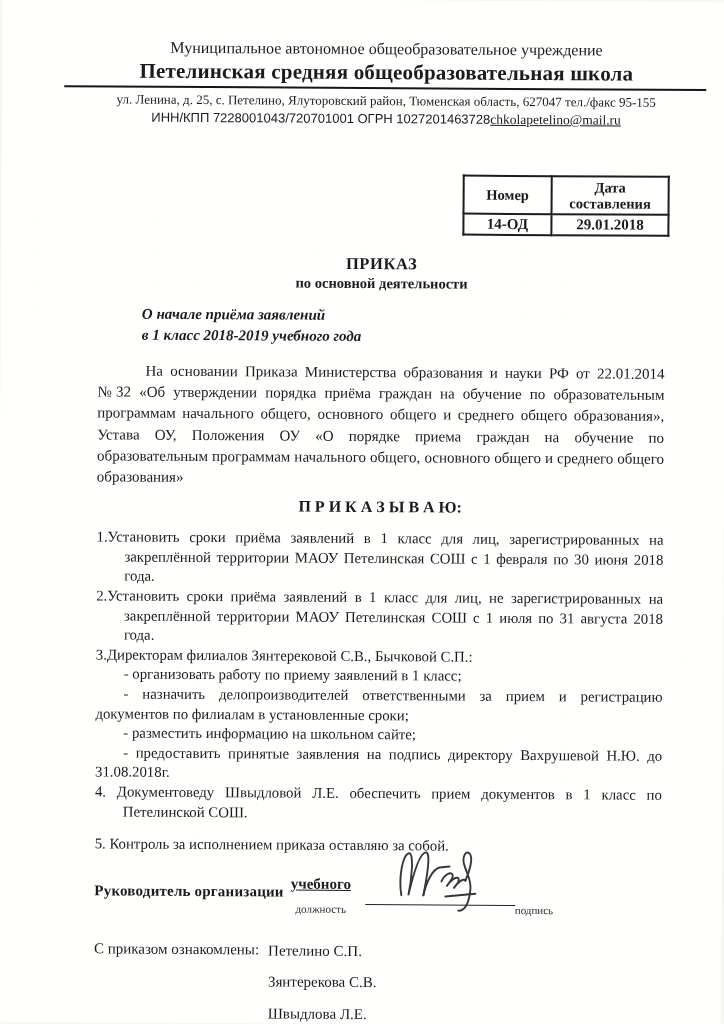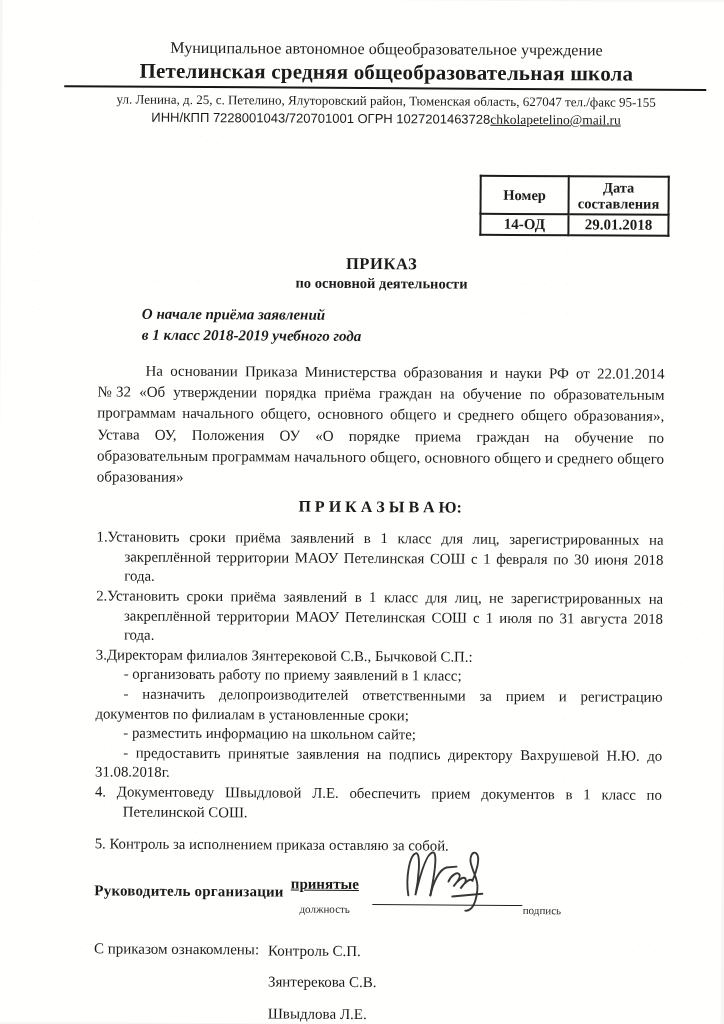--- a/index.html
+++ b/index.html
@@ -27,21 +27,21 @@
   .sans { font-family:"Liberation Sans", sans-serif; font-size:13px; }
   .email { text-decoration:underline; }
 
   
   .table-wrap { display:flex; justify-content:flex-end; padding-right:56px; margin-top:46px; }
   table.doc-info { border-collapse:collapse; font-weight:bold; text-align:center; }
   table.doc-info th, table.doc-info td { border:2px solid #1c1c1c; text-align:center; vertical-align:middle; }
   table.doc-info th { font-size:14.5px; line-height:16px; padding:2px 8px; }
   table.doc-info td { font-size:15px; padding:1px 8px; }
   .col-num { width:88px; }
-  .col-date { width:100px; }
+  .col-date { width:117px; }
 
   
   .content { margin:0 60px 0 97px; }
   .title-kind { text-align:center; font-weight:bold; font-size:16.5px; margin-top:19px; letter-spacing:0.6px; }
   .title-sub  { text-align:center; font-weight:bold; font-size:14.5px; margin-top:1px; }
   .subject { margin:13px 0 0 44px; font-weight:bold; font-style:italic; font-size:15px; line-height:21px; }
 
   .preamble { margin-top:15px; text-align:justify; font-size:15px; line-height:21.2px; text-indent:48px; }
   .decree { text-align:center; font-weight:bold; font-size:16px; margin-top:9px; }
 
@@ -118,42 +118,42 @@
       <div class="subitem">- назначить делопроизводителей ответственными за прием и регистрацию документов по филиалам в установленные сроки;</div>
       <div class="subitem">- разместить информацию на школьном сайте;</div>
       <div class="subitem">- предоставить принятые заявления на подпись директору Вахрушевой Н.Ю. до 31.08.2018г.</div>
       <div class="item">4. Документоведу Швыдловой Л.Е. обеспечить прием документов в 1 класс по Петелинской СОШ.</div>
       <div class="item item-last">5. Контроль за исполнением приказа оставляю за собой.</div>
     </div>
 
     <div class="sig-row">
       <span class="sig-label">Руководитель организации</span>
       <span class="stack">
-        <span class="u-bold">принятые</span>
+        <span class="u-bold">учебного</span>
         <span class="caption">должность</span>
       </span>
       <span class="sig-line-wrap">
         <svg class="sig-scribble" width="96" height="70" viewBox="0 0 96 70">
           <g fill="none" stroke="#262626" stroke-width="1.9" stroke-linecap="round" opacity="0.92">
             <path d="M6,52 C3,34 7,12 13,10 C19,8 16,38 13,52 C18,30 24,10 30,9 C36,8 31,36 28,52"></path>
             <path d="M28,52 C31,38 37,26 44,24 L54,23"></path>
             <path d="M46,38 C49,31 55,28 57,31 C59,34 53,40 51,43 C55,37 61,32 63,35 C65,38 60,42 58,45 C62,39 68,34 70,37"></path>
             <path d="M70,37 C74,28 78,14 74,10 C70,6 66,14 69,22 C72,32 76,36 75,46 C74,58 70,68 63,67"></path>
             <path d="M50,53 L80,50"></path>
           </g>
         </svg>
         <span class="sig-line"></span>
         <span class="caption">подпись</span>
       </span>
     </div>
 
     <div class="ack">
       <span class="ack-label">С приказом ознакомлены:</span>
       <span class="ack-names">
-        <span class="ack-name">Контроль С.П.</span>
+        <span class="ack-name">Петелино С.П.</span>
         <span class="ack-name">Зянтерекова С.В.</span>
         <span class="ack-name">Швыдлова Л.Е.</span>
 
       </span>
     </div>
   </div>
 
 </div>
 
 </body></html>

